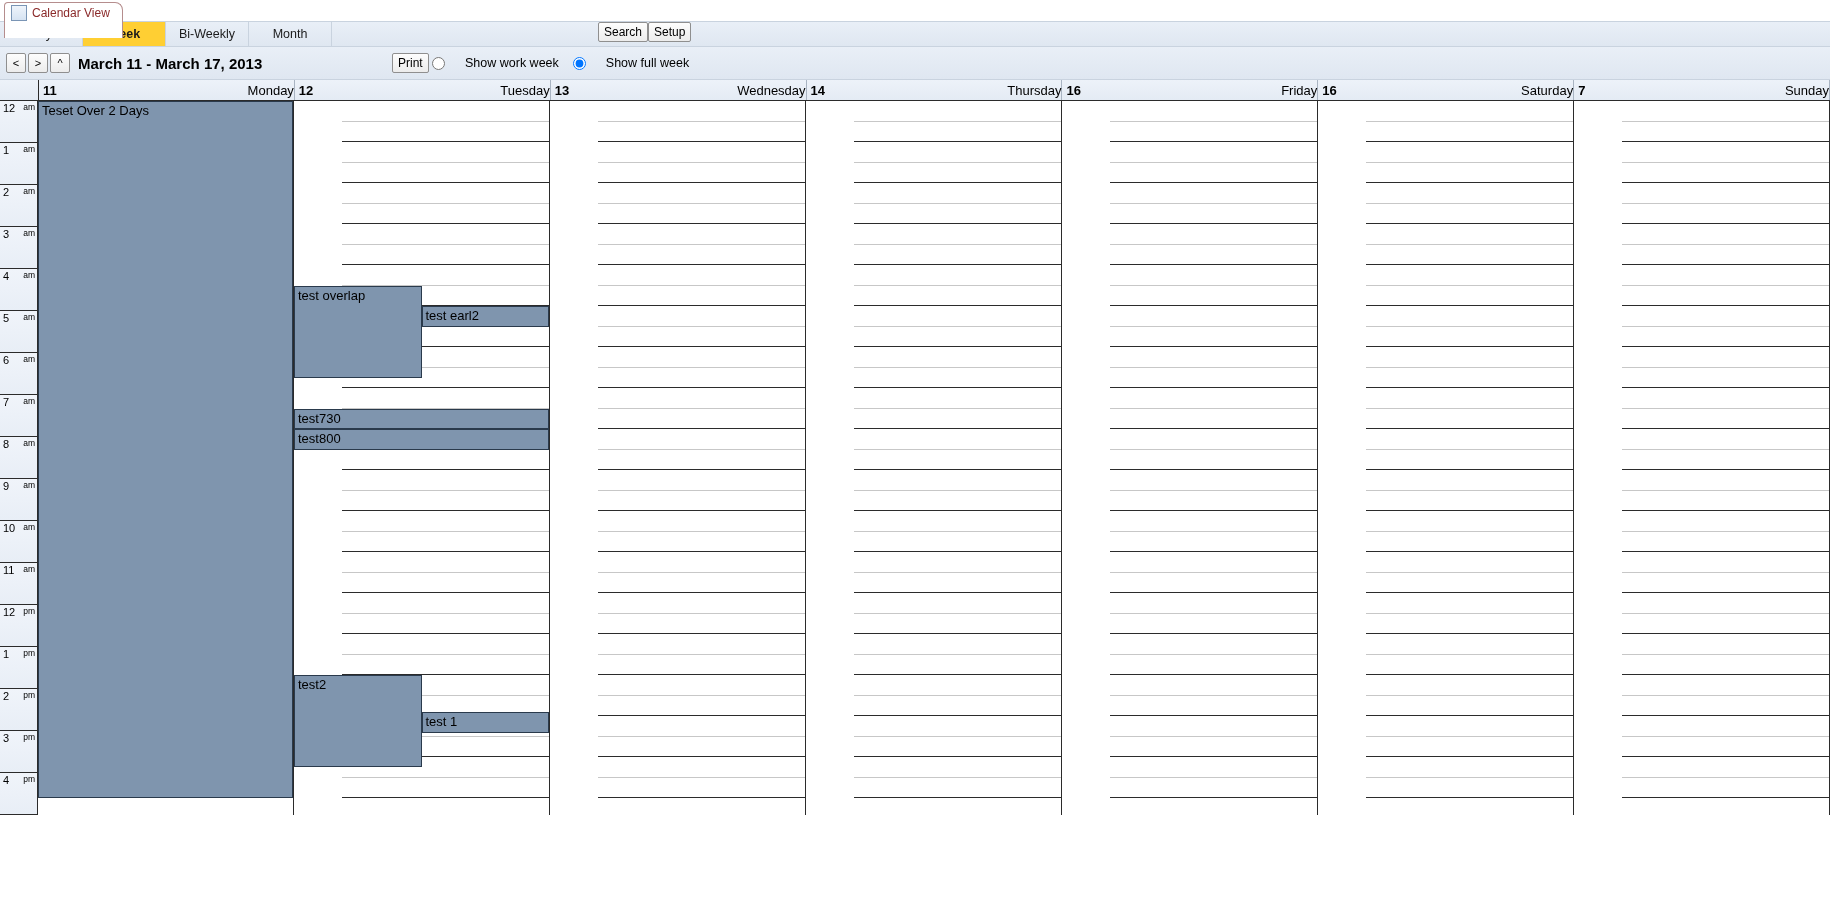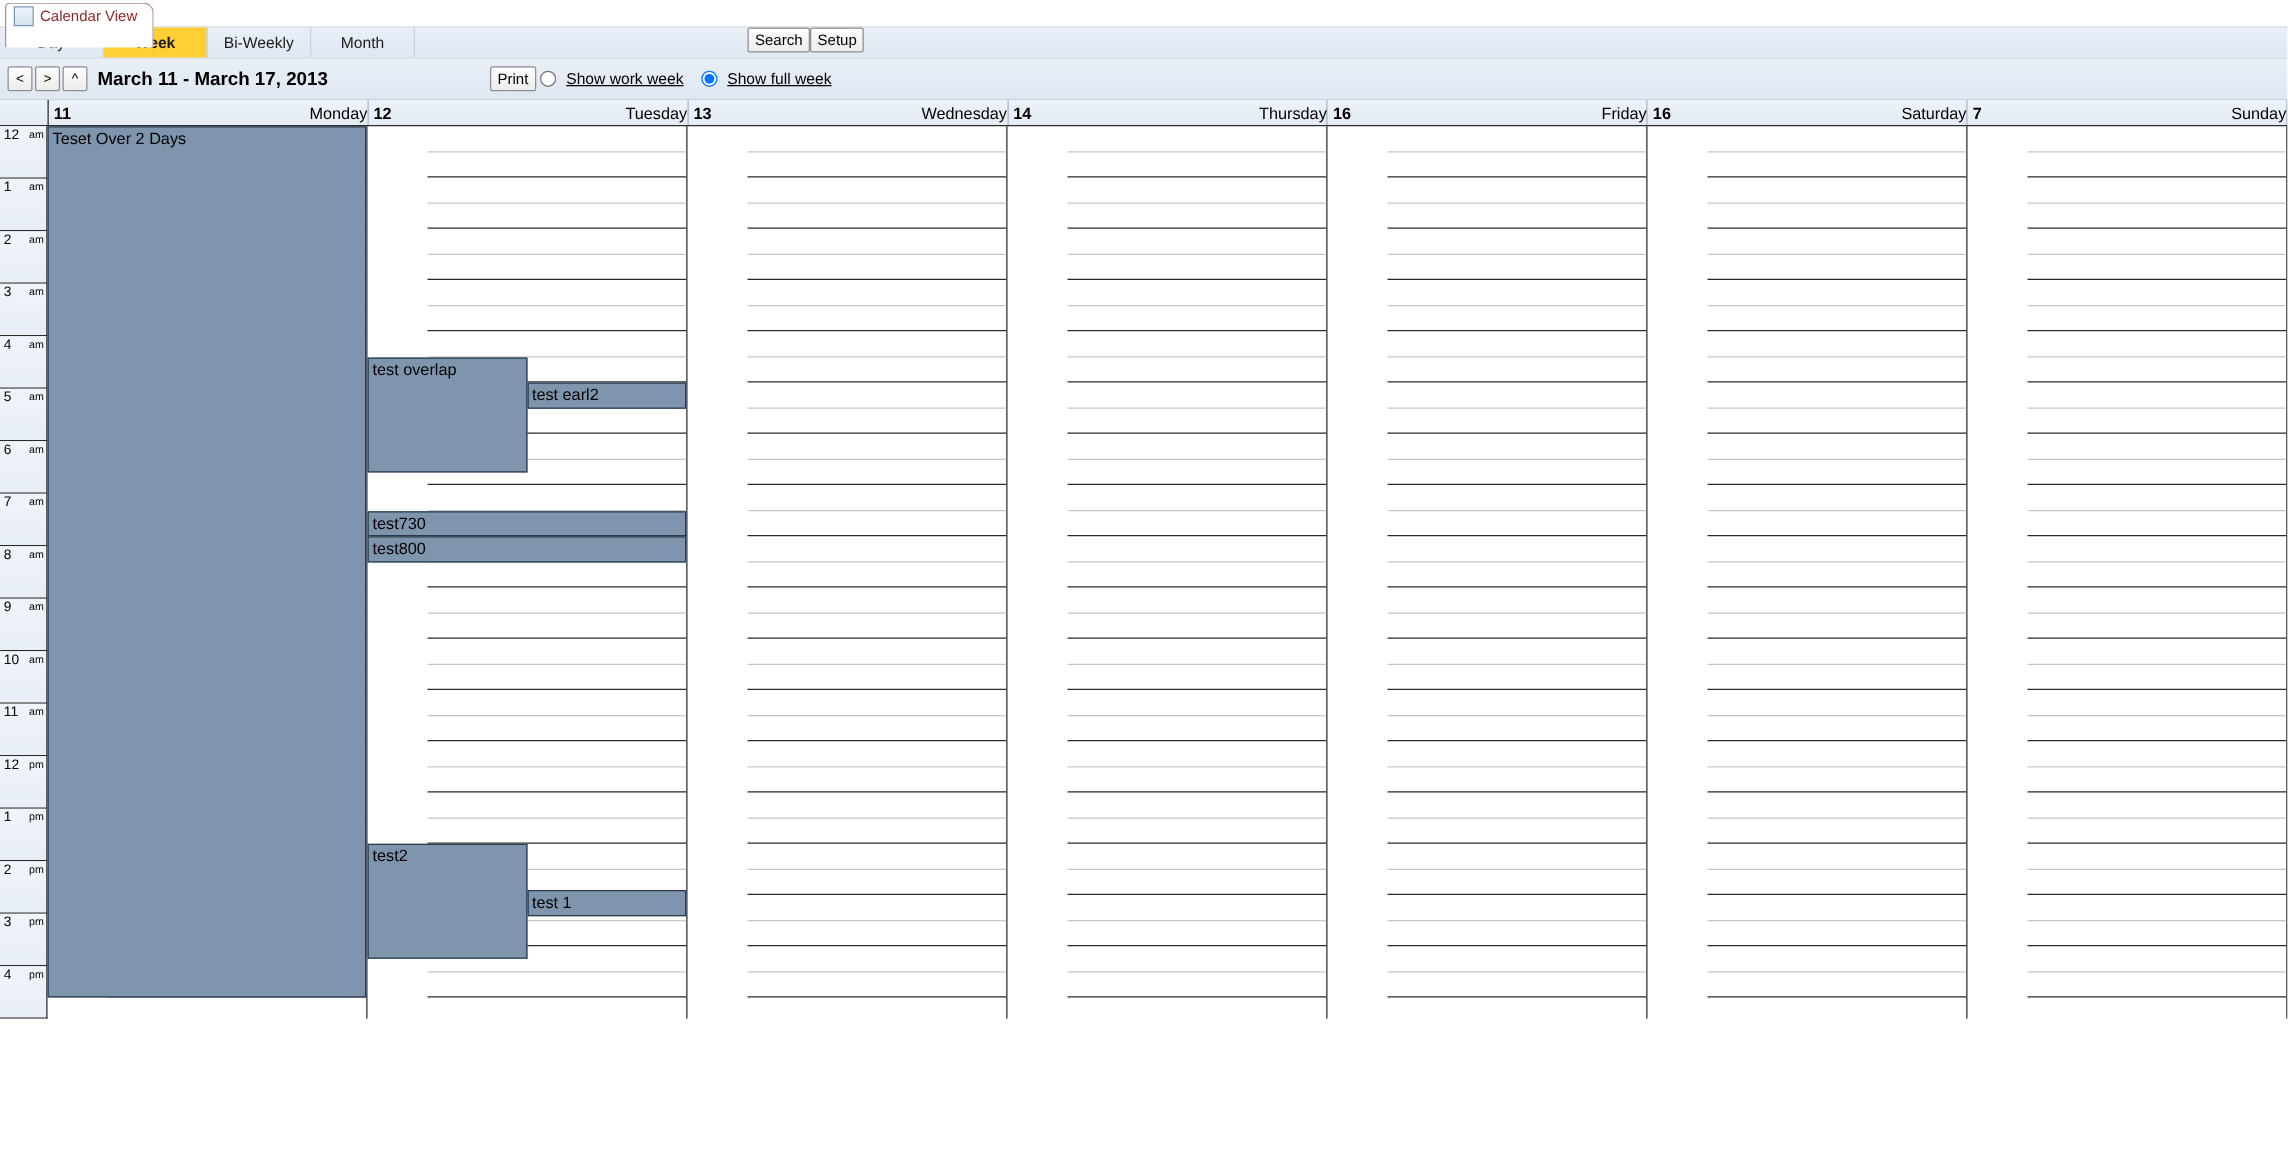--- a/index.html
+++ b/index.html
@@ -14,21 +14,21 @@
   .vspacer{flex:0 0 auto;width:260px;}
   .vbtns{display:flex;align-items:flex-start;gap:0;margin-left:6px;}
   .btn{background:linear-gradient(#fdfdfd,#ececec);border:1px solid #8f8f8f;border-radius:2px;font-size:12px;padding:2px 5px;cursor:pointer;color:#000;}
   .toolbar{height:32px;background:linear-gradient(#e9eff7,#dfe7f1);border-bottom:1px solid #c9d3df;display:flex;align-items:center;}
   .navbtns{display:flex;gap:2px;margin-left:6px;}
   .navbtn{width:18px;height:18px;background:linear-gradient(#fdfdfd,#ececec);border:1px solid #8f8f8f;border-radius:2px;display:flex;align-items:center;justify-content:center;font-size:11px;cursor:pointer;}
   .rangetitle{font-weight:700;font-size:15px;margin-left:8px;}
   .toolbar .printwrap{margin-left:0;position:absolute;left:392px;}
   .toolbar{position:relative;}
   .radiogrp{position:absolute;left:432px;display:flex;align-items:center;gap:14px;font-size:12.5px;}
-  .radiogrp label{display:flex;gap:8px;cursor:pointer;text-decoration:underline;}
+  .radiogrp label{display:flex;align-items:center;gap:20px;cursor:pointer;}
   .radiogrp input{margin:0;}
   .dayhdrs{display:flex;height:20px;background:linear-gradient(#edf2f9,#e4ebf4);border-bottom:1px solid #2b2b2b;}
   .dayhdrs .tcorner{width:38px;flex:0 0 38px;border-right:1px solid #2b2b2b;}
   .dhdr{flex:1 1 0;border-right:1px solid #a9b4c2;display:flex;align-items:center;padding-left:4px;font-size:13px;}
   .dhdr .dnum{font-weight:600;margin-right:0;}
   .dhdr .dname{flex:1;text-align:right;}
   .gridarea{display:flex;position:relative;}
   .times{width:38px;flex:0 0 38px;}
   .hourcell{height:41px;border-bottom:1px solid #2b2b2b;border-right:1px solid #2b2b2b;position:relative;background:linear-gradient(#f0f4fa,#e8eef6);}
   .hourcell .hl{position:absolute;top:1px;left:3px;font-size:11px;}

